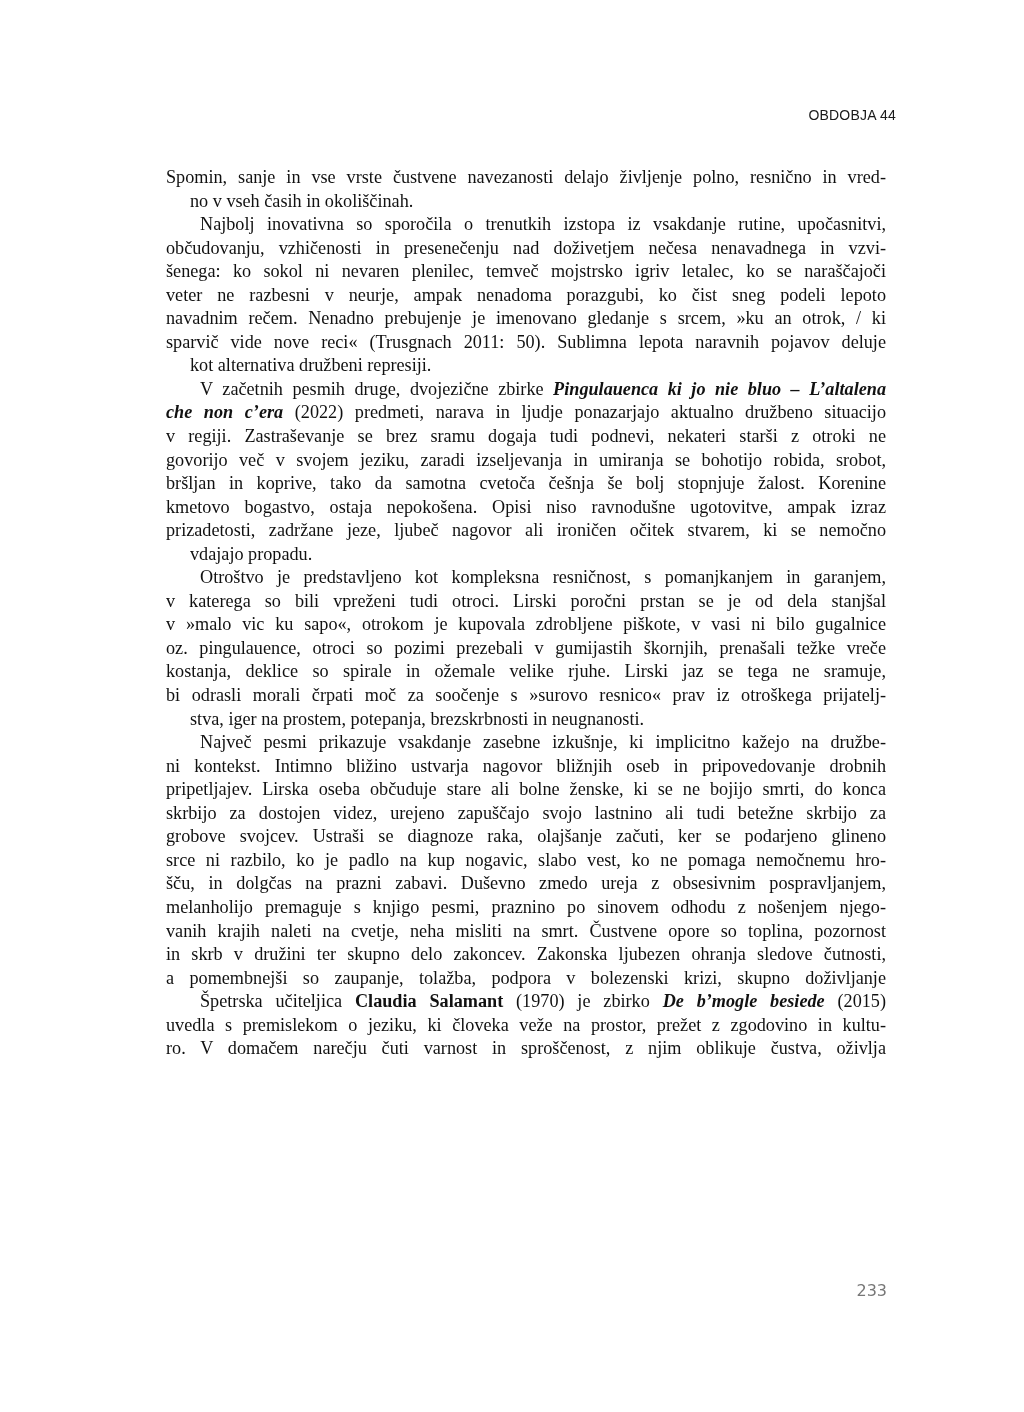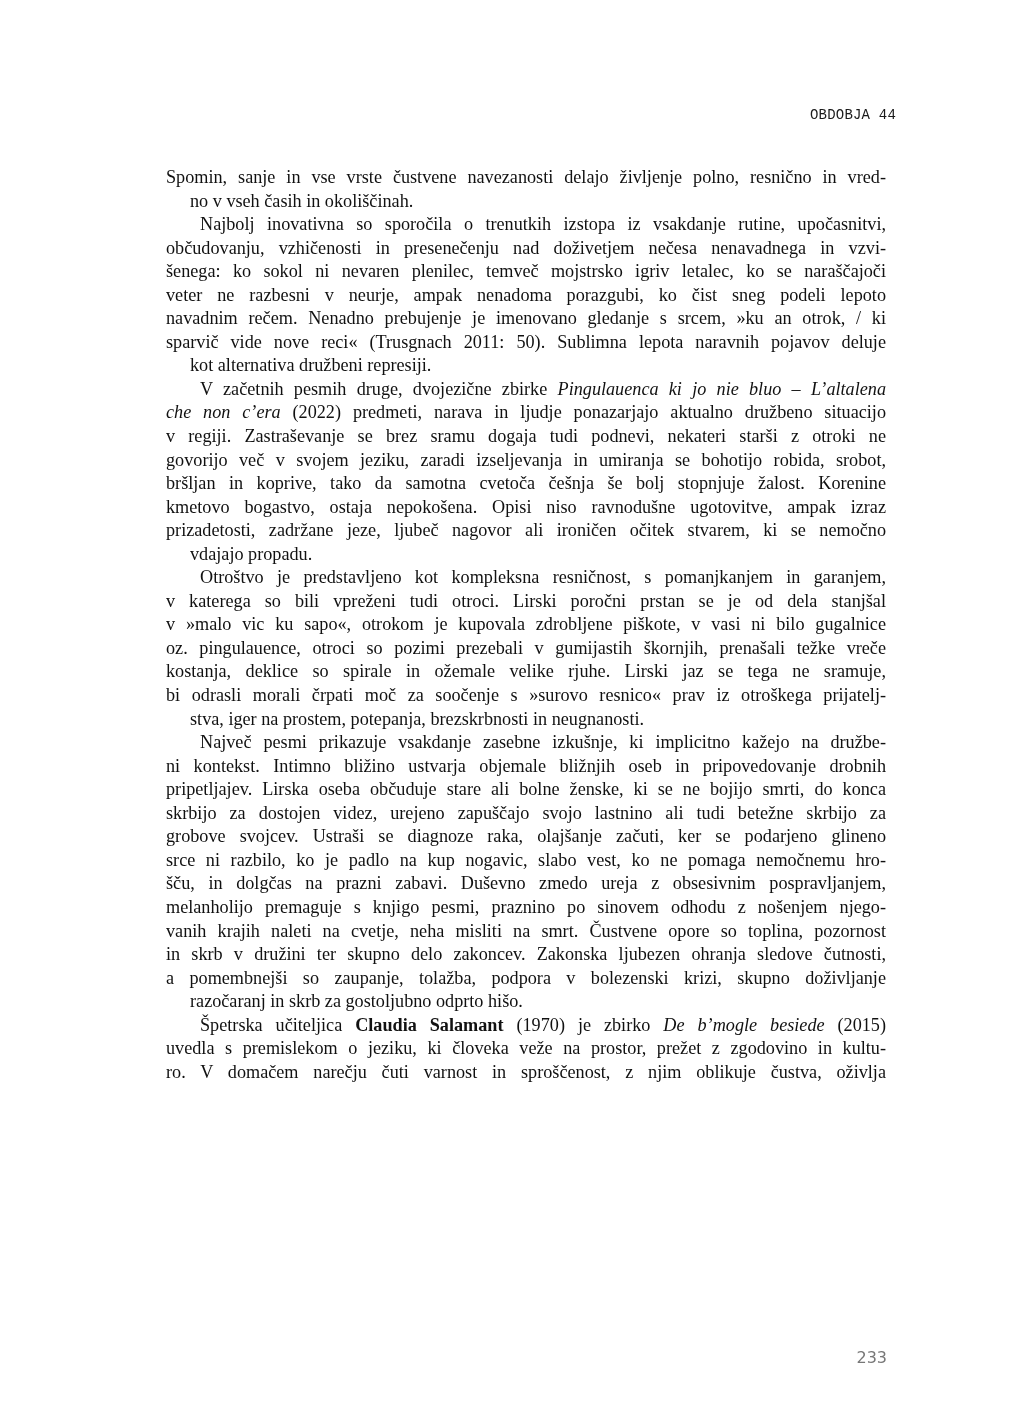--- a/index.html
+++ b/index.html
@@ -10,21 +10,21 @@
     body {
       width: 1024px;
       height: 1412px;
       position: relative;
       overflow: hidden;
     }
     .running-head {
       position: absolute;
       top: 107px;
       right: 128px;
-      font-family: Liberation Mono, monospace;
+      font-family: Liberation Sans, sans-serif;
       font-size: 14px;
       color: #1a1a1a;
       letter-spacing: 0.2px;
     }
     .text-block {
       position: absolute;
       top: 166px;
       left: 166px;
       width: 720px;
       font-family: "Liberation Serif", "DejaVu Serif", serif;
@@ -39,25 +39,25 @@
       text-align-last: justify;
       height: 23.55px;
     }
     .line.last {
       text-align-last: left;
       margin-left: 24px;
     }
     .line.indent {
       text-indent: 34px;
     }
-    .seg-i { font-style: italic; }
+    .seg-i { font-style: italic; font-weight: bold; }
     .seg-b { font-weight: bold; }
     .page-number {
       position: absolute;
-      top: 1348px;
+      top: 1281px;
       right: 137px;
       font-family: "DejaVu Sans", "Liberation Sans", sans-serif;
       font-size: 16px;
       color: #777777;
     }
   </style>
 </head>
 <body>
 
 <div class="running-head">OBDOBJA 44</div>
@@ -90,31 +90,30 @@
       <span class="line indent"><span>Otroštvo je predstavljeno kot kompleksna resničnost, s pomanjkanjem in garanjem,</span></span>
       <span class="line"><span>v katerega so bili vpreženi tudi otroci. Lirski poročni prstan se je od dela stanjšal</span></span>
       <span class="line"><span>v »malo vic ku sapo«, otrokom je kupovala zdrobljene piškote, v vasi ni bilo gugalnice</span></span>
       <span class="line"><span>oz. pingulauence, otroci so pozimi prezebali v gumijastih škornjih, prenašali težke vreče</span></span>
       <span class="line"><span>kostanja, deklice so spirale in ožemale velike rjuhe. Lirski jaz se tega ne sramuje,</span></span>
       <span class="line"><span>bi odrasli morali črpati moč za soočenje s »surovo resnico« prav iz otroškega prijatelj-</span></span>
       <span class="line last"><span>stva, iger na prostem, potepanja, brezskrbnosti in neugnanosti.</span></span>
     </div>
     <div>
       <span class="line indent"><span>Največ pesmi prikazuje vsakdanje zasebne izkušnje, ki implicitno kažejo na družbe-</span></span>
-      <span class="line"><span>ni kontekst. Intimno bližino ustvarja objemale bližnjih oseb in pripovedovanje drobnih</span></span>
+      <span class="line"><span>ni kontekst. Intimno bližino ustvarja nagovor bližnjih oseb in pripovedovanje drobnih</span></span>
       <span class="line"><span>pripetljajev. Lirska oseba občuduje stare ali bolne ženske, ki se ne bojijo smrti, do konca</span></span>
       <span class="line"><span>skrbijo za dostojen videz, urejeno zapuščajo svojo lastnino ali tudi betežne skrbijo za</span></span>
       <span class="line"><span>grobove svojcev. Ustraši se diagnoze raka, olajšanje začuti, ker se podarjeno glineno</span></span>
       <span class="line"><span>srce ni razbilo, ko je padlo na kup nogavic, slabo vest, ko ne pomaga nemočnemu hro-</span></span>
       <span class="line"><span>šču, in dolgčas na prazni zabavi. Duševno zmedo ureja z obsesivnim pospravljanjem,</span></span>
       <span class="line"><span>melanholijo premaguje s knjigo pesmi, praznino po sinovem odhodu z nošenjem njego-</span></span>
       <span class="line"><span>vanih krajih naleti na cvetje, neha misliti na smrt. Čustvene opore so toplina, pozornost</span></span>
       <span class="line"><span>in skrb v družini ter skupno delo zakoncev. Zakonska ljubezen ohranja sledove čutnosti,</span></span>
       <span class="line"><span>a pomembnejši so zaupanje, tolažba, podpora v bolezenski krizi, skupno doživljanje</span></span>
-      <span class="line last"><span>razočaranj in skrb za gostoljubno odprto hišo.</span></span>
     </div>
     <div>
       <span class="line indent"><span>Špetrska učiteljica </span><span class="seg-b">Claudia Salamant</span><span> (1970) je zbirko </span><span class="seg-i">De b’mogle besiede</span><span> (2015)</span></span>
       <span class="line"><span>uvedla s premislekom o jeziku, ki človeka veže na prostor, prežet z zgodovino in kultu-</span></span>
       <span class="line"><span>ro. V domačem narečju čuti varnost in sproščenost, z njim oblikuje čustva, oživlja</span></span>
     </div>
   </div>
 
 <div class="page-number">233</div>
 

